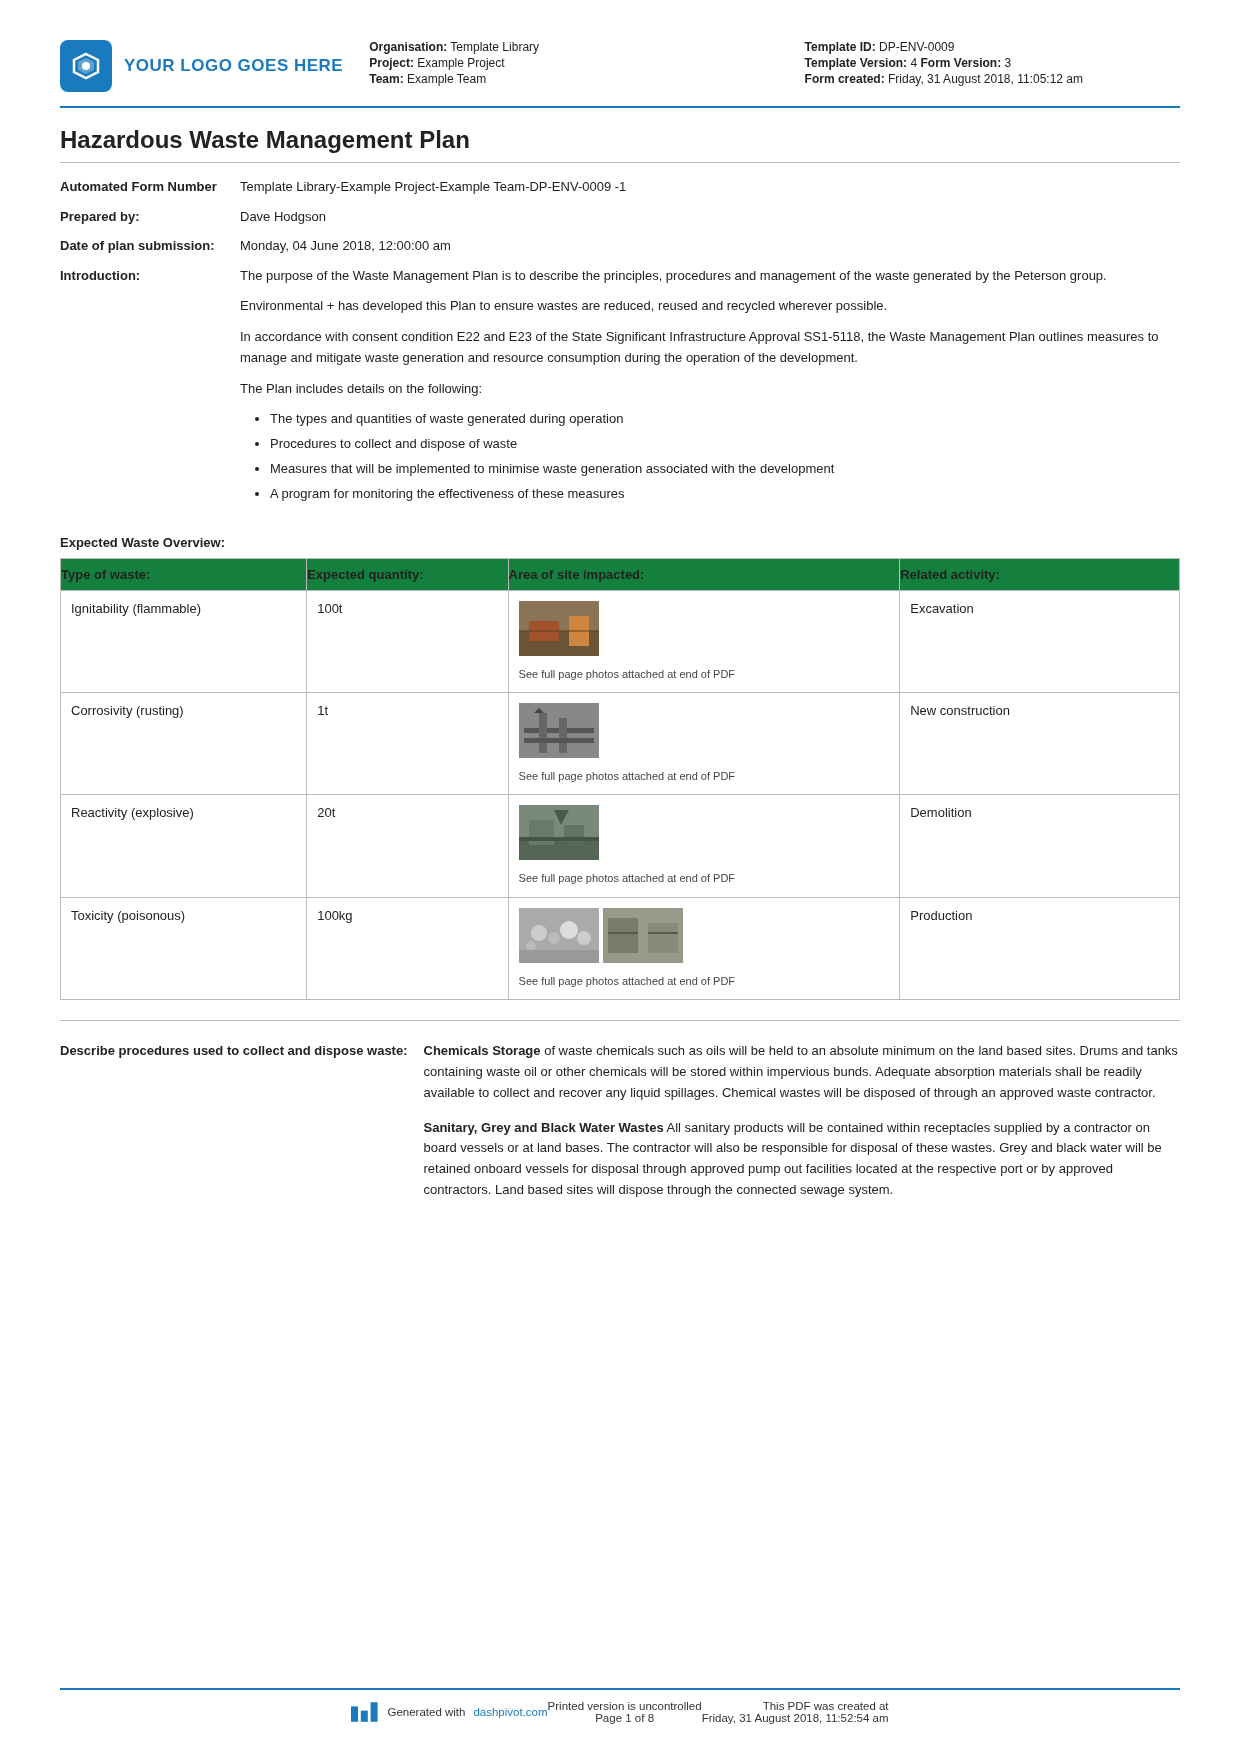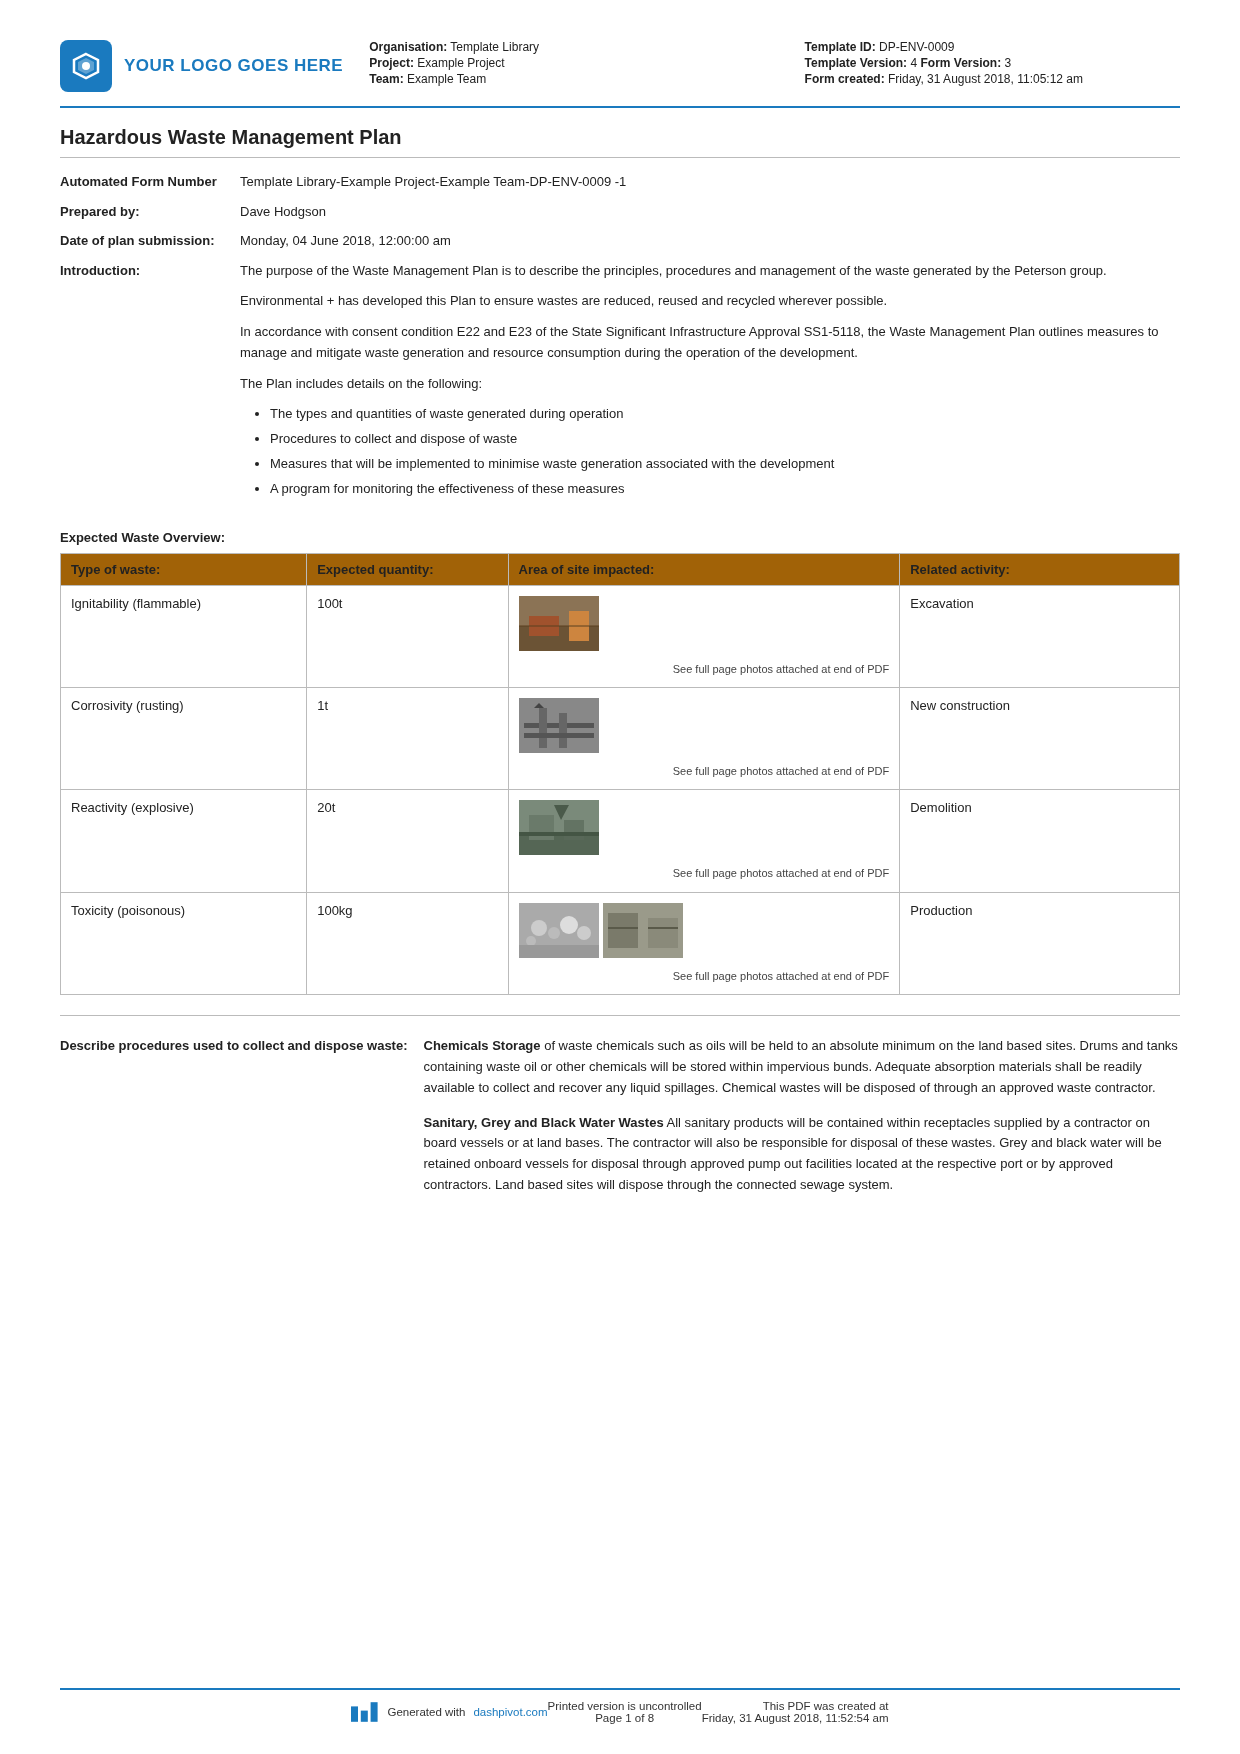--- a/index.html
+++ b/index.html
@@ -63,21 +63,21 @@
     }
     .header-meta-row {
       display: flex;
       gap: 60px;
     }
     .header-meta span.label { font-weight: bold; }
     .header-meta div { margin-bottom: 2px; }
 
     
     .doc-title {
-      font-size: 20px;
+      font-size: 24px;
       font-weight: bold;
       color: #222;
       border-bottom: 1px solid #bbb;
       padding-bottom: 8px;
       margin-bottom: 14px;
     }
 
     
     .form-fields { margin-bottom: 12px; }
     .form-row {
@@ -124,42 +124,41 @@
     }
 
     
     .waste-table {
       width: 100%;
       border-collapse: collapse;
       margin-bottom: 20px;
       font-size: 13px;
     }
     .waste-table th {
-      background: #a16207;
+      background: #15803d;
       border: 1px solid #bbb;
-      padding: 8px 10px;
+      padding: 8px 0;
       font-weight: bold;
       text-align: left;
       font-size: 13px;
     }
     .waste-table td {
       border: 1px solid #bbb;
       padding: 10px 10px;
       vertical-align: top;
     }
     .waste-table tr td:first-child { width: 22%; }
     .waste-table tr td:nth-child(2) { width: 18%; }
     .waste-table tr td:nth-child(3) { width: 35%; }
     .waste-table tr td:nth-child(4) { width: 25%; }
     .photo-caption {
       font-size: 11px;
       color: #444;
       margin-top: 4px;
       line-height: 1.4;
-      text-align: right;
     }
     .photo-cell { display: flex; flex-direction: column; }
     .photo-row { display: flex; gap: 4px; margin-bottom: 4px; }
 
     
     .describe-section {
       display: flex;
       margin-top: 10px;
       margin-bottom: 16px;
       border-top: 1px solid #bbb;

